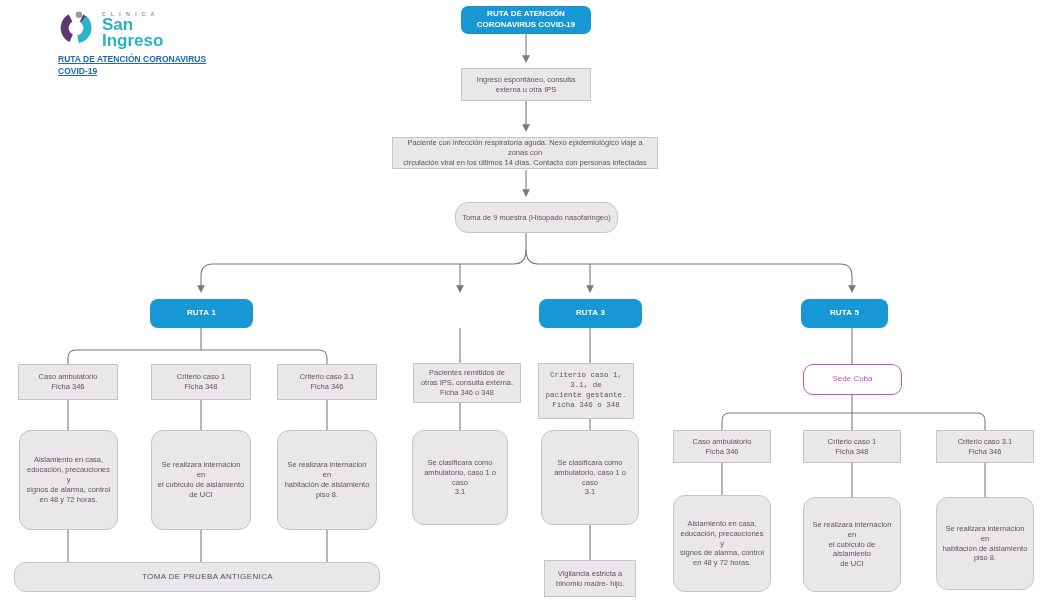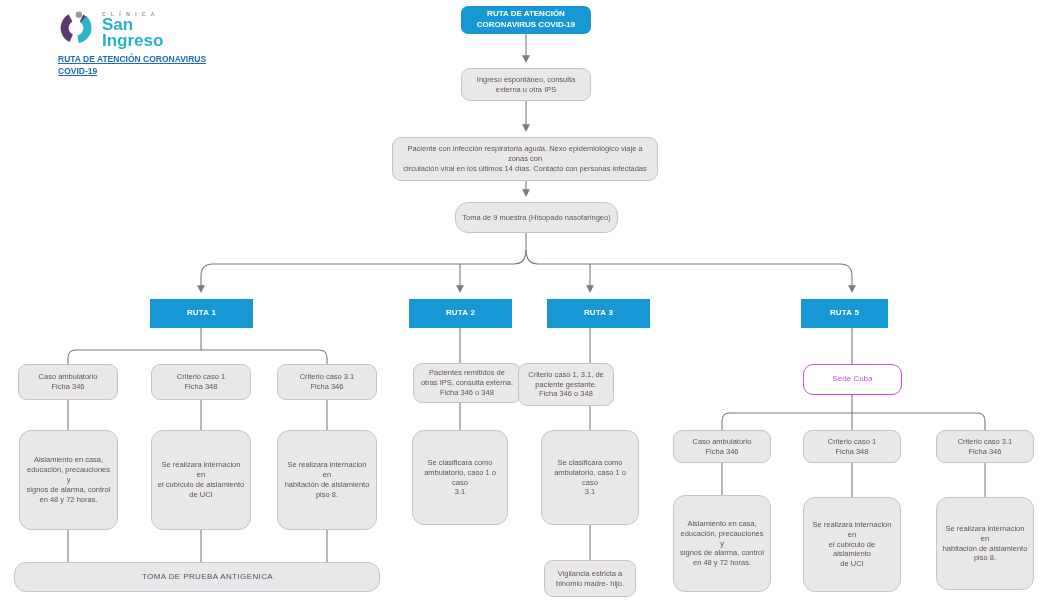--- a/index.html
+++ b/index.html
@@ -1,25 +1,25 @@
 <!DOCTYPE html>
 <html><head>
 <meta charset="utf-8">
 <style>
   html,body{margin:0;padding:0;background:#fff;}
   .canvas{position:relative;width:1041px;height:600px;background:#ffffff;
           font-family:"Liberation Sans",sans-serif;overflow:hidden;}
   .connectors{position:absolute;left:0;top:0;width:1041px;height:600px;}
   .node{position:absolute;box-sizing:border-box;display:flex;align-items:center;justify-content:center;
         text-align:center;white-space:pre-line;background:#eae7ea;border:1px solid #c8c3c9;
-        color:#5a555b;font-size:7.5px;line-height:1.32;border-radius:9px;padding:2px 5px;}
+        color:#5a555b;font-size:7.5px;line-height:1.32;border-radius:0;padding:2px 5px;}
   .node.big{border-radius:12px;}
   .node.pill{border-radius:13px;}
   .blue{background:#1798d5;border:none;color:#ffffff;font-weight:bold;font-size:8px;border-radius:7px;}
-  .route{border-radius:0;letter-spacing:.2px;}
+  .route{border-radius:8px;letter-spacing:.2px;}
   .outline{background:#ffffff;border:1.5px solid #c353d0;color:#bb4ed1;border-radius:10px;font-size:8px;}
   .footerbox{font-size:8px;letter-spacing:.4px;border-radius:12px;color:#55505a;padding-left:26px;}
   .brand{position:absolute;left:58px;top:8px;display:flex;align-items:flex-start;}
   .brand-text{margin-left:6px;padding-top:3px;}
   .brand-clinic{font-size:5px;letter-spacing:2px;color:#8e8e8e;font-weight:bold;}
   .brand-name{font-size:17px;font-weight:bold;color:#29b1c6;line-height:.95;}
   .doc-link{position:absolute;left:58px;top:53px;width:168px;font-size:8.5px;font-weight:bold;
             color:#1b6cb5;text-decoration:underline;line-height:1.45;cursor:pointer;}
 </style>
 </head>
@@ -81,27 +81,26 @@
       <div class="brand-name">Ingreso</div>
     </div>
   </div>
 
   <a class="doc-link">RUTA DE ATENCIÓN CORONAVIRUS COVID-19</a>
 
   <div class="node blue" style="left:461px;top:6px;width:130px;height:28px;">RUTA DE ATENCIÓN
 CORONAVIRUS COVID-19</div>
   <div class="node" style="left:461px;top:68px;width:130px;height:33px;">Ingreso espontáneo, consulta
 externa u otra IPS</div>
-  <div class="node" style="left:392px;top:137px;width:266px;height:44px;">Paciente con infección respiratoria aguda. Nexo epidemiológico viaje a zonas con
+  <div class="node" style="left:392px;top:137px;width:266px;height:32px;">Paciente con infección respiratoria aguda. Nexo epidemiológico viaje a zonas con
 circulación viral en los últimos 14 días. Contacto con personas infectadas</div>
   <div class="node pill" style="left:455px;top:202px;width:163px;height:31px;">Toma de 9 muestra (Hisopado nasofaringeo)</div>
 
   <div class="node blue route" style="left:150px;top:299px;width:103px;height:29px;">RUTA 1</div>
-  <div class="node blue route" style="left:409px;top:299px;width:103px;height:29px;">RUTA 2</div>
-  <div class="node blue route" style="left:539px;top:299px;width:103px;height:29px;margin-left:8px;">RUTA 3</div>
+  <div class="node blue route" style="left:539px;top:299px;width:103px;height:29px;">RUTA 3</div>
   <div class="node blue route" style="left:801px;top:299px;width:87px;height:29px;">RUTA 5</div>
 
   <div class="node" style="left:18px;top:364px;width:100px;height:36px;">Caso ambulatorio
 Ficha 346</div>
   <div class="node" style="left:151px;top:364px;width:100px;height:36px;">Criterio caso 1
 Ficha 348</div>
   <div class="node" style="left:277px;top:364px;width:100px;height:36px;">Criterio caso 3.1
 Ficha 346</div>
   <div class="node big" style="left:19px;top:430px;width:99px;height:100px;">Aislamiento en casa,
 educación, precauciones y
@@ -115,21 +114,21 @@
 piso 8.</div>
   <div class="node footerbox" style="left:14px;top:562px;width:366px;height:30px;">TOMA DE PRUEBA ANTIGENICA</div>
 
   <div class="node" style="left:413px;top:363px;width:108px;height:40px;">Pacientes remitidos de
 otras IPS, consulta externa.
 Ficha 346 o 348</div>
   <div class="node big" style="left:412px;top:430px;width:96px;height:95px;">Se clasificara como
 ambulatorio, caso 1 o caso
 3.1</div>
 
-  <div class="node" style="left:518px;top:363px;width:96px;height:43px;">Criterio caso 1, 3.1, de
+  <div class="node" style="left:538px;top:363px;width:96px;height:56px;font-family:Liberation Mono, monospace;">Criterio caso 1, 3.1, de
 paciente gestante.
 Ficha 346 o 348</div>
   <div class="node big" style="left:541px;top:430px;width:98px;height:95px;">Se clasificara como
 ambulatorio, caso 1 o caso
 3.1</div>
   <div class="node" style="left:544px;top:560px;width:92px;height:37px;">Vigilancia estricta a
 binomio madre- hijo.</div>
 
   <div class="node outline" style="left:803px;top:364px;width:99px;height:31px;">Sede Cuba</div>
   <div class="node" style="left:673px;top:430px;width:98px;height:33px;">Caso ambulatorio

